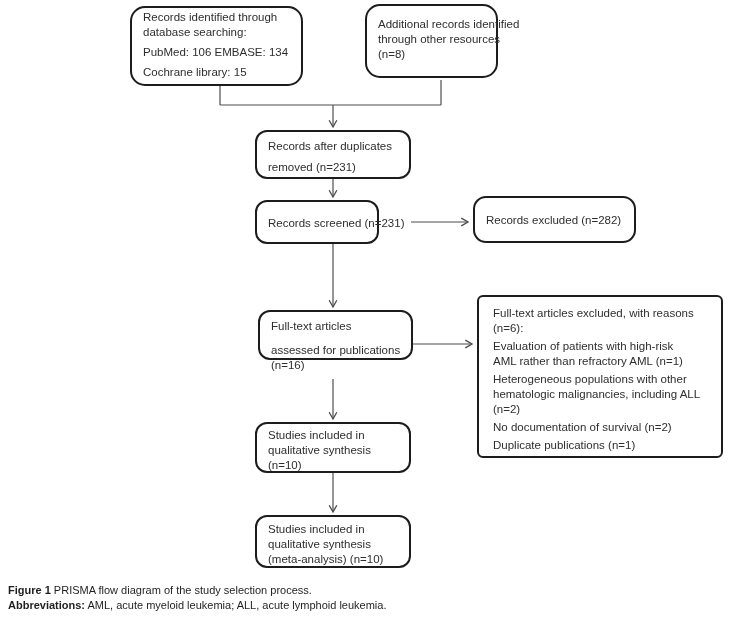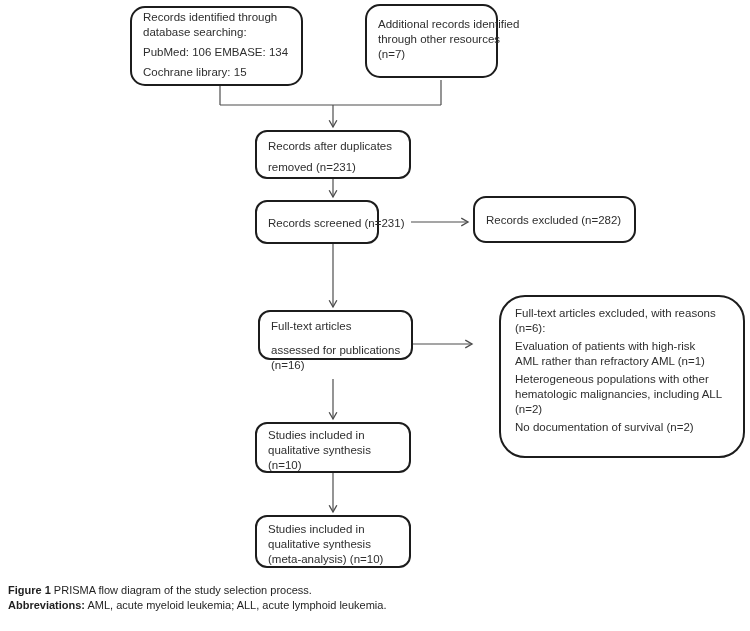--- a/index.html
+++ b/index.html
@@ -24,21 +24,21 @@
   #box-additional   { left:365px; top:4px;   width:133px; height:74px; border-radius:15px; padding-top:11px; }
 
   #box-dedup        { left:255px; top:130px; width:156px; height:49px; line-height:21px; padding-top:4px; }
 
   #box-screened     { left:255px; top:200px; width:124px; height:44px; display:flex; align-items:center; }
   #box-excluded     { left:473px; top:196px; width:163px; height:47px; display:flex; align-items:center; border-radius:13px; }
 
   #box-fulltext     { left:258px; top:310px; width:155px; height:50px; padding-top:7px; }
   #box-fulltext .gap-mid { margin-top:9px; }
 
-  #box-reasons      { left:499px; top:295px; width:246px; height:163px; border-radius:26px; padding:9px 6px 20px 14px; }
+  #box-reasons      { left:477px; top:295px; width:246px; height:163px; border-radius:6px; padding:9px 6px 20px 14px; }
   #box-reasons .para { margin:0 0 3px 0; }
 
   #box-qualitative  { left:255px; top:422px; width:156px; height:51px; padding-top:4px; }
   #box-meta         { left:255px; top:515px; width:156px; height:53px; padding-top:5px; }
 
   #caption {
     position:absolute; left:8px; top:583px; font-size:11px; line-height:15px; color:#1f1f1f;
   }
   #caption .b { font-weight:bold; }
 </style>
@@ -70,21 +70,21 @@
   <div class="box" id="box-identified">
     <div class="line">Records identified through</div>
     <div class="line">database searching:</div>
     <div class="line gap-top">PubMed: 106 EMBASE: 134</div>
     <div class="line gap-top">Cochrane library: 15</div>
   </div>
 
   <div class="box" id="box-additional">
     <div class="line">Additional records identified</div>
     <div class="line">through other resources</div>
-    <div class="line">(n=7)</div>
+    <div class="line">(n=8)</div>
   </div>
 
   <div class="box" id="box-dedup">
     <div class="line">Records after duplicates</div>
     <div class="line">removed (n=231)</div>
   </div>
 
   <div class="box" id="box-screened">
     <div class="line">Records screened (n=231)</div>
   </div>
@@ -109,20 +109,23 @@
       <div class="line">AML rather than refractory AML (n=1)</div>
     </div>
     <div class="para">
       <div class="line">Heterogeneous populations with other</div>
       <div class="line">hematologic malignancies, including ALL</div>
       <div class="line">(n=2)</div>
     </div>
     <div class="para">
       <div class="line">No documentation of survival (n=2)</div>
     </div>
+    <div class="para">
+      <div class="line">Duplicate publications (n=1)</div>
+    </div>
   </div>
 
   <div class="box" id="box-qualitative">
     <div class="line">Studies included in</div>
     <div class="line">qualitative synthesis</div>
     <div class="line">(n=10)</div>
   </div>
 
   <div class="box" id="box-meta">
     <div class="line">Studies included in</div>

